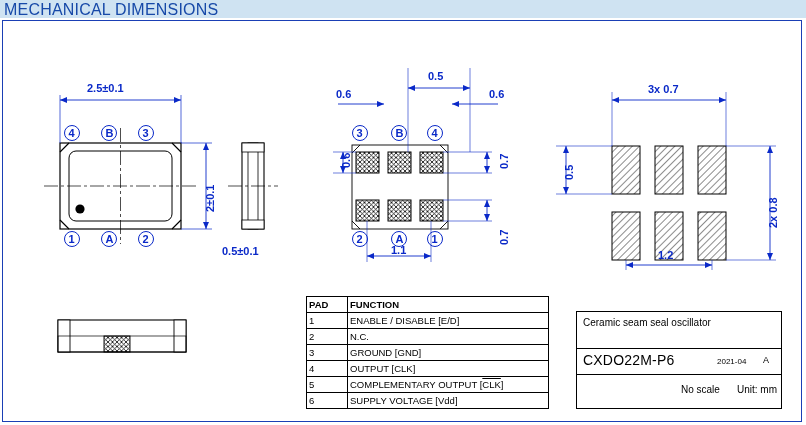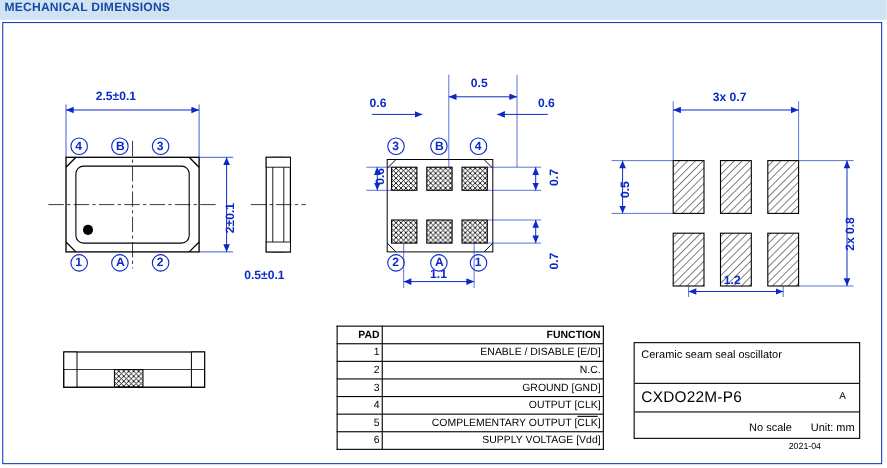--- a/index.html
+++ b/index.html
@@ -12,21 +12,21 @@
   }
   .root{position:relative;width:806px;height:425px;}
 
   
   .hdr-band{
     position:absolute;left:0;top:0;width:806px;height:18px;
     background:#cfe3f2;
   }
   .hdr-title{
     position:absolute;left:4px;top:1px;
-    font-size:11px;font-weight:bold;color:#1749a8;
+    font-size:16px;font-weight:normal;color:#1749a8;
     letter-spacing:0.2px;
   }
   .outer-frame{
     position:absolute;left:2px;top:20px;width:800px;height:402px;
     border:1px solid #1a3fb5;
     box-sizing:border-box;
   }
   .lbl{
     position:absolute;
     font-size:11px;color:#0a29c8;font-weight:bold;
@@ -45,49 +45,49 @@
   
   .pad-table{
     position:absolute;left:306px;top:296px;
     border-collapse:collapse;
     font-size:9.5px;
     color:#000;
   }
   .pad-table td,.pad-table th{
     border:1px solid #000;
     padding:1px 2px;
-    text-align:right;
+    text-align:left;
     font-weight:normal;
     height:13px;
     line-height:12px;
   }
   .pad-table th{font-weight:bold;font-size:9.5px;}
   .pad-table .c-pad{width:36px;}
   .pad-table .c-fn{width:196px;}
   .ovl{text-decoration:overline;}
 
   
   .note-box{
-    position:absolute;left:576px;top:311px;width:206px;height:88px;
+    position:absolute;left:576px;top:311px;width:206px;height:98px;
     border:1px solid #000;box-sizing:border-box;background:#fff;
   }
   .note-line1{
     position:absolute;left:6px;top:5px;font-size:10px;color:#000;
   }
   .note-line2{
     position:absolute;left:6px;top:19px;font-size:10px;color:#000;
   }
   .note-sep{
     position:absolute;left:0;top:36px;width:204px;height:0;border-top:1px solid #000;
   }
   .note-part{
     position:absolute;left:6px;top:40px;font-size:14px;color:#000;letter-spacing:0.2px;
   }
   .note-date{
-    position:absolute;left:140px;top:45px;font-size:8px;color:#000;margin-top:44px;
+    position:absolute;left:140px;top:45px;font-size:8px;color:#000;
   }
   .note-rev{
     position:absolute;left:186px;top:43px;font-size:9px;color:#000;
   }
   .note-sep2{
     position:absolute;left:0;top:62px;width:204px;height:0;border-top:1px solid #000;
   }
   .note-scale{
     position:absolute;left:104px;top:72px;font-size:10px;color:#000;
   }

